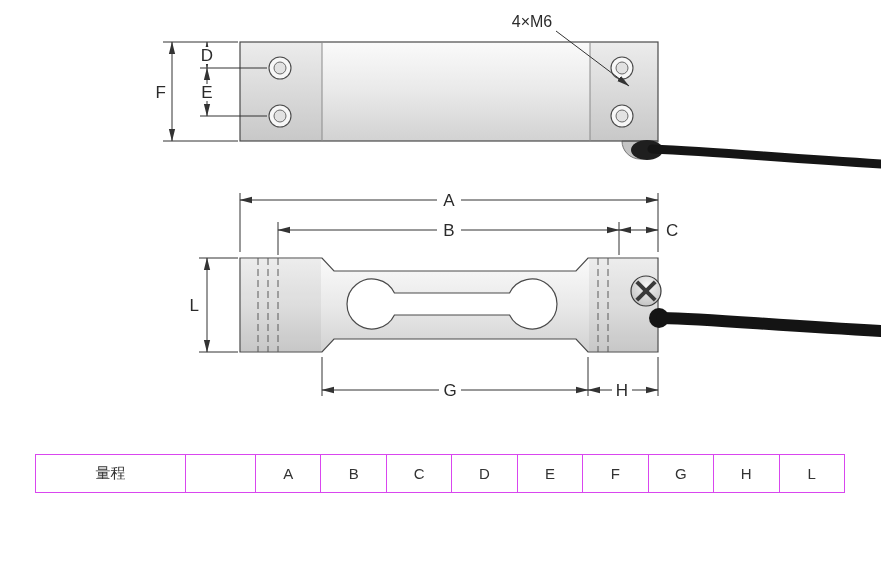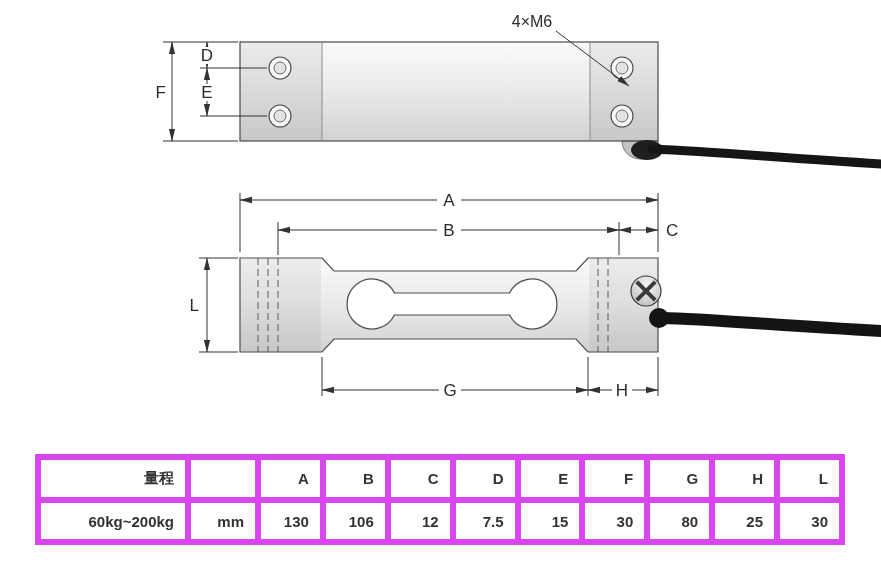--- a/index.html
+++ b/index.html
@@ -3,21 +3,21 @@
 <meta charset="utf-8">
 <style>
   html,body{margin:0;padding:0;background:#fff;}
   body{width:881px;height:588px;overflow:hidden;font-family:"Liberation Sans",sans-serif;}
   .page{width:881px;height:586px;overflow:hidden;background:#fff;border-radius:15px;}
   svg.drawing{display:block;}
   svg text{font-family:"Liberation Sans",sans-serif;font-size:17px;fill:#2b2b2b;}
   svg text.thread{font-size:16px;}
   .table-wrap{margin:6px 0 0 35px;}
   table.spec{border-collapse:collapse;width:810px;table-layout:fixed;font-size:15px;color:#333;}
-  table.spec th,table.spec td{border:6px solid #d946ef;padding:9px 11px;text-align:right;font-weight:700;white-space:nowrap;overflow:hidden;height:18px;}
+  table.spec th,table.spec td{border:1px solid #d946ef;padding:9px 11px;text-align:center;font-weight:400;white-space:nowrap;overflow:hidden;height:18px;}
 </style>
 </head>
 <body>
 
 <div class="page">
 
   <svg class="drawing" width="881" height="448" viewBox="0 0 881 448">
     <defs>
       <linearGradient id="metalV" x1="0" y1="0" x2="0" y2="1">
         <stop offset="0" stop-color="#fafafa"></stop>
@@ -175,29 +175,16 @@
           <th>C</th>
           <th>D</th>
           <th>E</th>
           <th>F</th>
           <th>G</th>
           <th>H</th>
           <th>L</th>
         </tr>
       </thead>
       <tbody>
-        <tr>
-          <td>60kg~200kg</td>
-          <td>mm</td>
-          <td>130</td>
-          <td>106</td>
-          <td>12</td>
-          <td>7.5</td>
-          <td>15</td>
-          <td>30</td>
-          <td>80</td>
-          <td>25</td>
-          <td>30</td>
-        </tr>
       </tbody>
     </table>
   </div>
 </div>
 
 </body></html>

